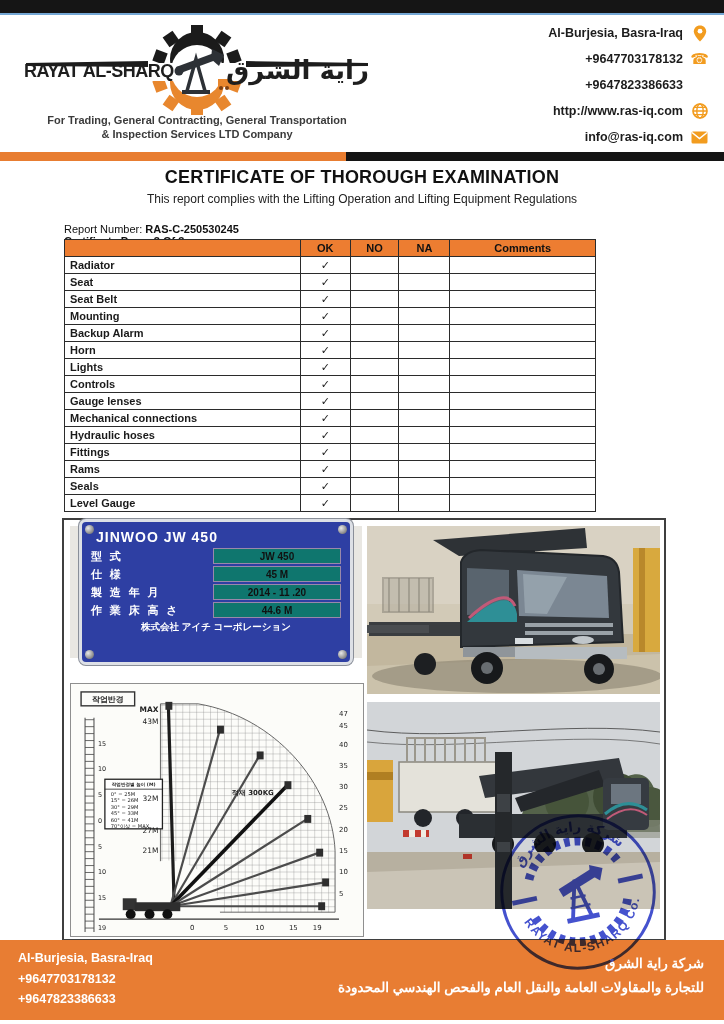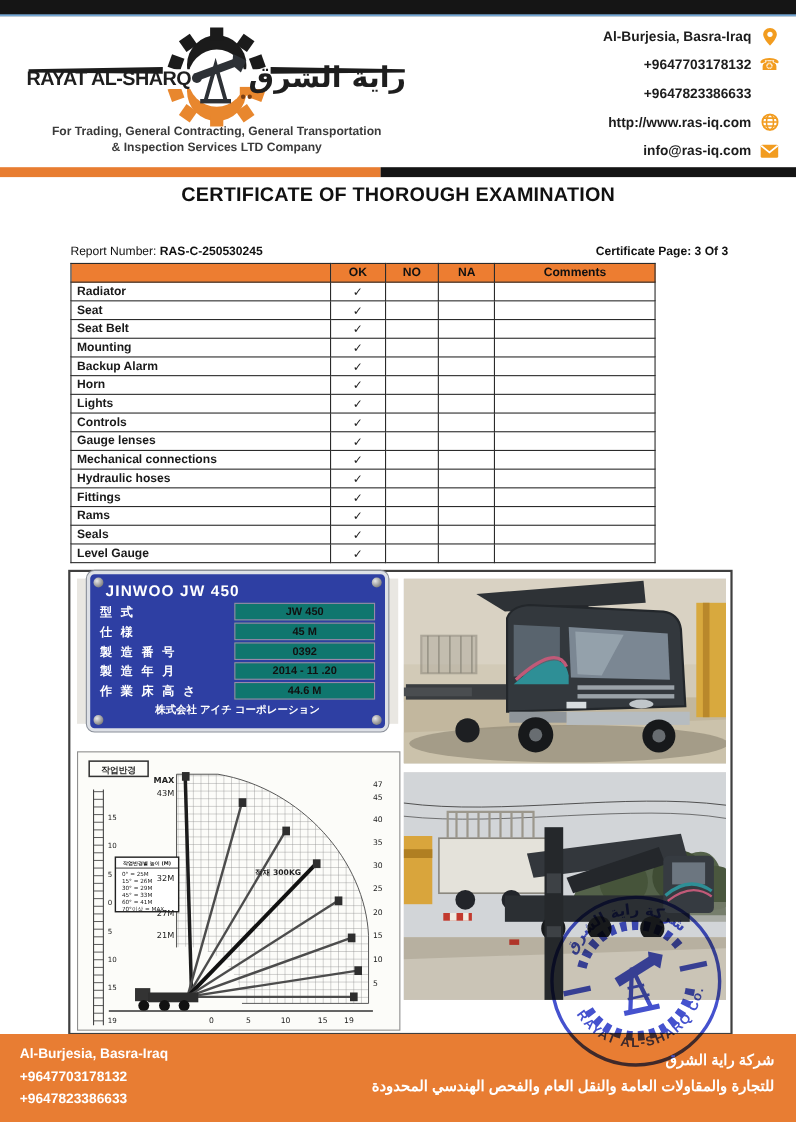--- a/index.html
+++ b/index.html
@@ -22,21 +22,21 @@
   
   .divider{position:absolute;left:0;top:152px;width:724px;height:9px;display:flex;}
   .divider .d-orange{width:346px;background:#E87D31;}
   .divider .d-black{flex:1;background:#141414;}
   
   .cert-title{position:absolute;left:0;top:167px;width:724px;text-align:center;
               font-size:18px;font-weight:bold;letter-spacing:.2px;color:#111;}
   .cert-sub{position:absolute;left:0;top:192px;width:724px;text-align:center;
             font-size:12px;color:#222;}
   .report-row{position:absolute;left:64px;top:223px;width:598px;display:flex;
-              justify-content:space-between;font-size:11px;color:#111;}
+              justify-content:space-between;font-size:11px;color:#111;flex-direction:column;}
   .report-row b{font-weight:bold;}
   .report-page{font-weight:600;}
   
   table.checklist{position:absolute;left:64px;top:239px;width:532px;border-collapse:collapse;
                   font-size:11px;}
   table.checklist th,table.checklist td{border:1px solid #2b2b2b;padding:0 5px;height:16px;}
   table.checklist thead th{background:#ED7D31;font-weight:bold;text-align:center;color:#111;}
   td.item-cell{font-weight:bold;text-align:left;}
   td.mark-cell{text-align:center;font-size:11px;color:#222;}
   .col-item{width:268px;} .col-ok{width:54px;} .col-no{width:53px;} .col-na{width:56px;} .col-com{width:161px;}
@@ -173,20 +173,21 @@
         </div>
       </div>
   </div>
 
   <div class="divider">
     <div class="d-orange"></div>
     <div class="d-black"></div>
   </div>
 
   <div class="cert-title">CERTIFICATE OF THOROUGH EXAMINATION</div>
+  <div class="cert-sub">This report complies with the Lifting Operation and Lifting Equipment Regulations</div>
 
   <div class="report-row">
     <div>
       <span>Report Number:</span>
       <b>RAS-C-250530245</b>
     </div>
     <div class="report-page">Certificate Page: 3 Of 3</div>
   </div>
 
   <table class="checklist">
@@ -325,24 +326,20 @@
         <span class="screw" style="right:3px;bottom:3px"></span>
         <div class="plate-title">JINWOO JW 450</div>
         <div class="plate-rows" id="plate-rows">
             <div class="plate-row">
               <span class="plate-label" style="font-family: &quot;DejaVu Sans&quot;, sans-serif;">型 式</span>
               <span class="plate-value">JW 450</span>
             </div>
             <div class="plate-row">
               <span class="plate-label" style="font-family: &quot;DejaVu Sans&quot;, sans-serif;">仕 様</span>
               <span class="plate-value">45 M</span>
-            </div>
-            <div class="plate-row">
-              <span class="plate-label" style="font-family: &quot;DejaVu Sans&quot;, sans-serif;">製 造 番 号</span>
-              <span class="plate-value">0392</span>
             </div>
             <div class="plate-row">
               <span class="plate-label" style="font-family: &quot;DejaVu Sans&quot;, sans-serif;">製 造 年 月</span>
               <span class="plate-value">2014 - 11 .20</span>
             </div>
             <div class="plate-row">
               <span class="plate-label" style="font-family: &quot;DejaVu Sans&quot;, sans-serif;">作 業 床 高 さ</span>
               <span class="plate-value">44.6 M</span>
             </div>
           </div>

